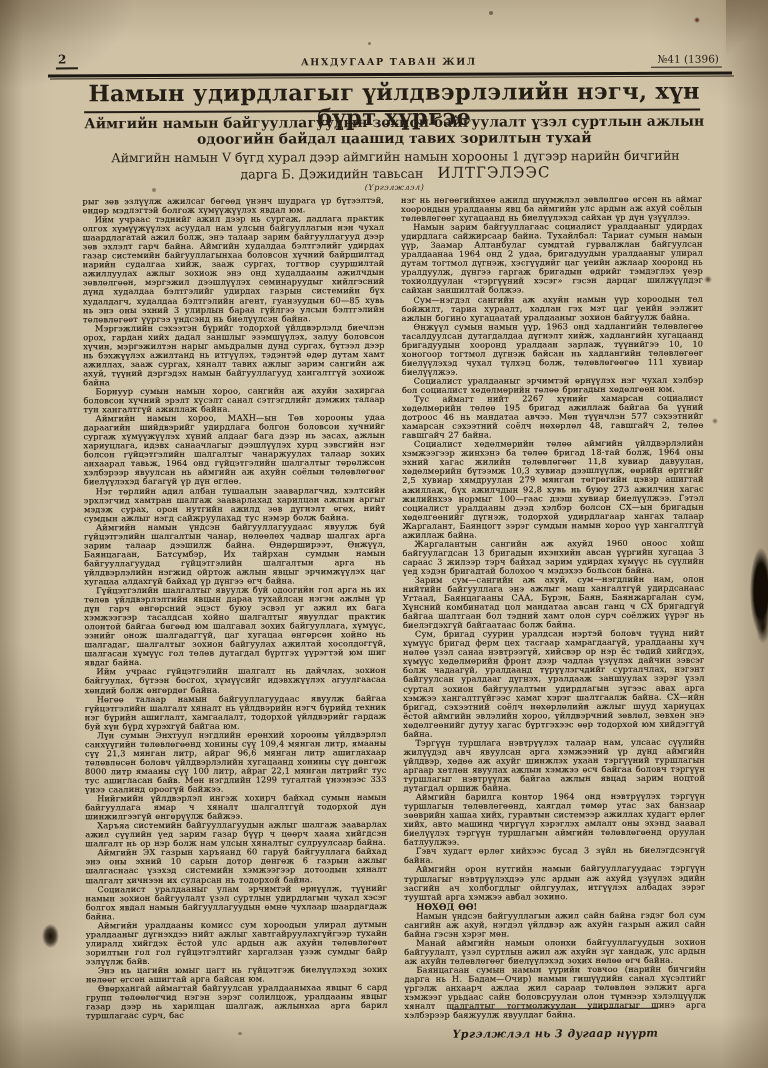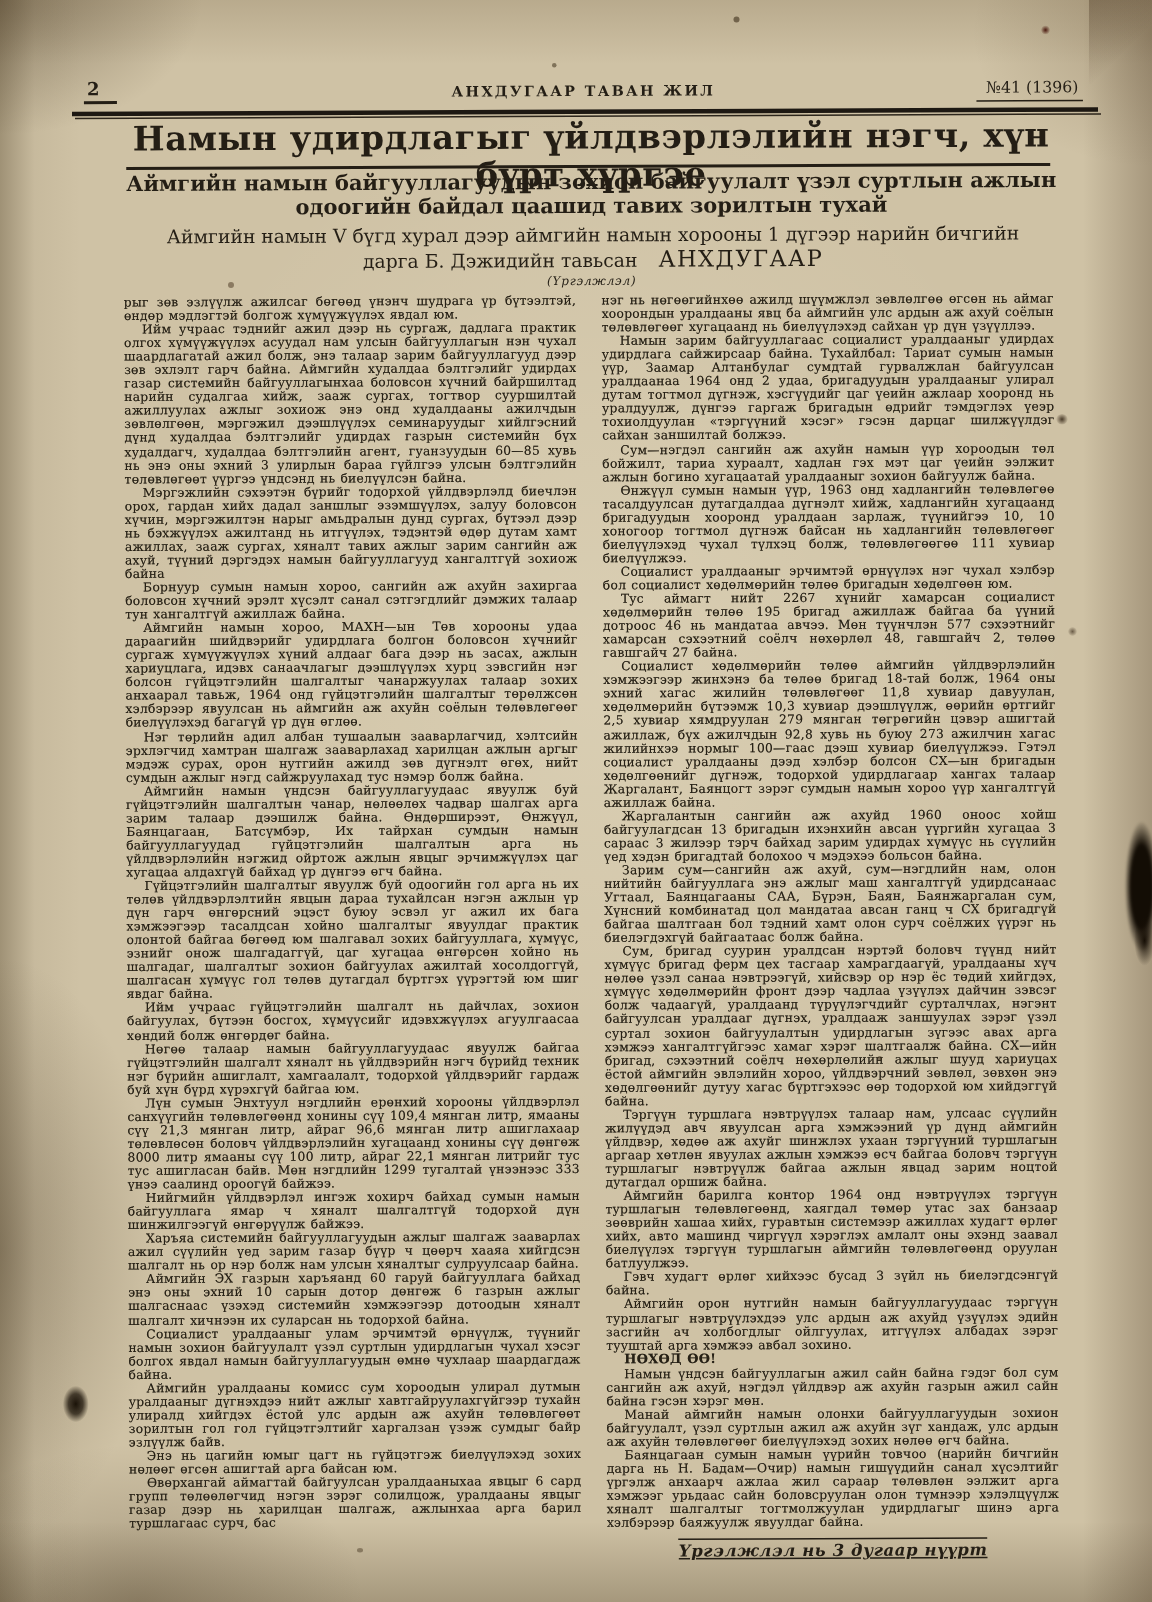--- a/index.html
+++ b/index.html
@@ -44,21 +44,21 @@
   .columns{position:absolute;top:196px;left:84px;right:64px;display:flex;gap:17px;}
   .col{flex:1;min-width:0;}
   .col p{margin:0;font-size:8.2px;line-height:9.05px;text-align:justify;
     text-indent:12px;letter-spacing:.18px;word-spacing:.6px;
     color:#262015;text-shadow:0 0 .4px rgba(38,32,21,.55);}
   .col p.noindent{text-indent:0;}
   .sectionhead{margin:1px 0 0 0 !important;font-weight:bold;font-size:8.6px !important;
     letter-spacing:.6px;}
   .contfooter{margin-top:8px;text-align:center;font-style:italic;font-weight:bold;
     font-size:11px;letter-spacing:.4px;color:#241e15;}
-  .contfooter .ruled{border-top:1.4px solid #241e15;padding-top:1px;text-decoration:underline;}
+  .contfooter .ruled{border-top:1.4px solid #241e15;padding-top:18px;}
   
   .artifact{position:absolute;pointer-events:none;}
   .blot-right{right:-4px;top:548px;width:22px;height:86px;border-radius:50%;
     background:radial-gradient(ellipse at center, #130d05 0%, #130d05 45%, rgba(19,13,5,0) 72%);
     filter:blur(.6px);}
   .blot-right2{right:-2px;top:610px;width:14px;height:34px;border-radius:50%;
     background:radial-gradient(ellipse at center, #170f06 0%, rgba(23,15,6,0) 70%);}
   .spot-bottomleft{left:42px;top:924px;width:17px;height:24px;border-radius:50%;
     background:radial-gradient(ellipse at center, #1a1208 0%, rgba(26,18,8,.75) 40%, rgba(26,18,8,0) 72%);
     filter:blur(.5px);}
@@ -91,21 +91,21 @@
 
     <div class="headline">Намын удирдлагыг үйлдвэрлэлийн нэгч, хүн бүрт хүргэе</div>
     <div class="headrule"></div>
 
     <div class="subhead">
       <div>Аймгийн намын байгууллагуудын зохион байгуулалт үзэл суртлын ажлын</div>
       <div>одоогийн байдал цаашид тавих зорилтын тухай</div>
     </div>
 
     <div class="byline">
-      <span>Аймгийн намын V бүгд хурал дээр аймгийн намын хорооны 1 дүгээр нарийн бичгийн дарга Б. Дэжидийн тавьсан</span><span class="emph">АНХДУГААР</span>
+      <span>Аймгийн намын V бүгд хурал дээр аймгийн намын хорооны 1 дүгээр нарийн бичгийн дарга Б. Дэжидийн тавьсан</span><span class="emph">ИЛТГЭЛЭЭС</span>
     </div>
 
     <div class="contnote">(Үргэлжлэл)</div>
 
     <div class="columns">
       <div class="col">
         <p class="noindent">рыг зөв эзлүүлж ажилсаг бөгөөд үнэнч шудрага үр бүтээлтэй, өндөр мэдлэгтэй болгож хүмүүжүүлэх явдал юм.</p>
         <p>Ийм учраас тэднийг ажил дээр нь сургаж, дадлага практик олгох хүмүүжүүлэх асуудал нам улсын байгууллагын нэн чухал шаардлагатай ажил болж, энэ талаар зарим байгууллагууд дээр зөв эхлэлт гарч байна. Аймгийн худалдаа бэлтгэлийг удирдах газар системийн байгууллагынхаа боловсон хүчний байршилтад нарийн судалгаа хийж, зааж сургах, тогтвор сууршилтай ажиллуулах ажлыг зохиож энэ онд худалдааны ажилчдын зөвлөлгөөн, мэргэжил дээшлүүлэх семинаруудыг хийлгэсний дүнд худалдаа бэлтгэлийг удирдах газрын системийн бүх худалдагч, худалдаа бэлтгэлийн агент, гуанзуудын 60—85 хувь нь энэ оны эхний 3 улирлын бараа гүйлгээ улсын бэлтгэлийн төлөвлөгөөт үүргээ үндсэнд нь биелүүлсэн байна.</p>
         <p>Мэргэжлийн сэхээтэн бүрийг тодорхой үйлдвэрлэлд биечлэн орох, гардан хийх дадал заншлыг эзэмшүүлэх, залуу боловсон хүчин, мэргэжилтэн нарыг амьдралын дунд сургах, бүтээл дээр нь бэхжүүлэх ажилтанд нь итгүүлэх, тэдэнтэй өдөр дутам хамт ажиллах, зааж сургах, хяналт тавих ажлыг зарим сангийн аж ахуй, түүний дэргэдэх намын байгууллагууд хангалтгүй зохиож байна</p>
         <p>Борнуур сумын намын хороо, сангийн аж ахуйн захиргаа боловсон хүчний эрэлт хүсэлт санал сэтгэгдлийг дэмжих талаар тун хангалтгүй ажиллаж байна.</p>

